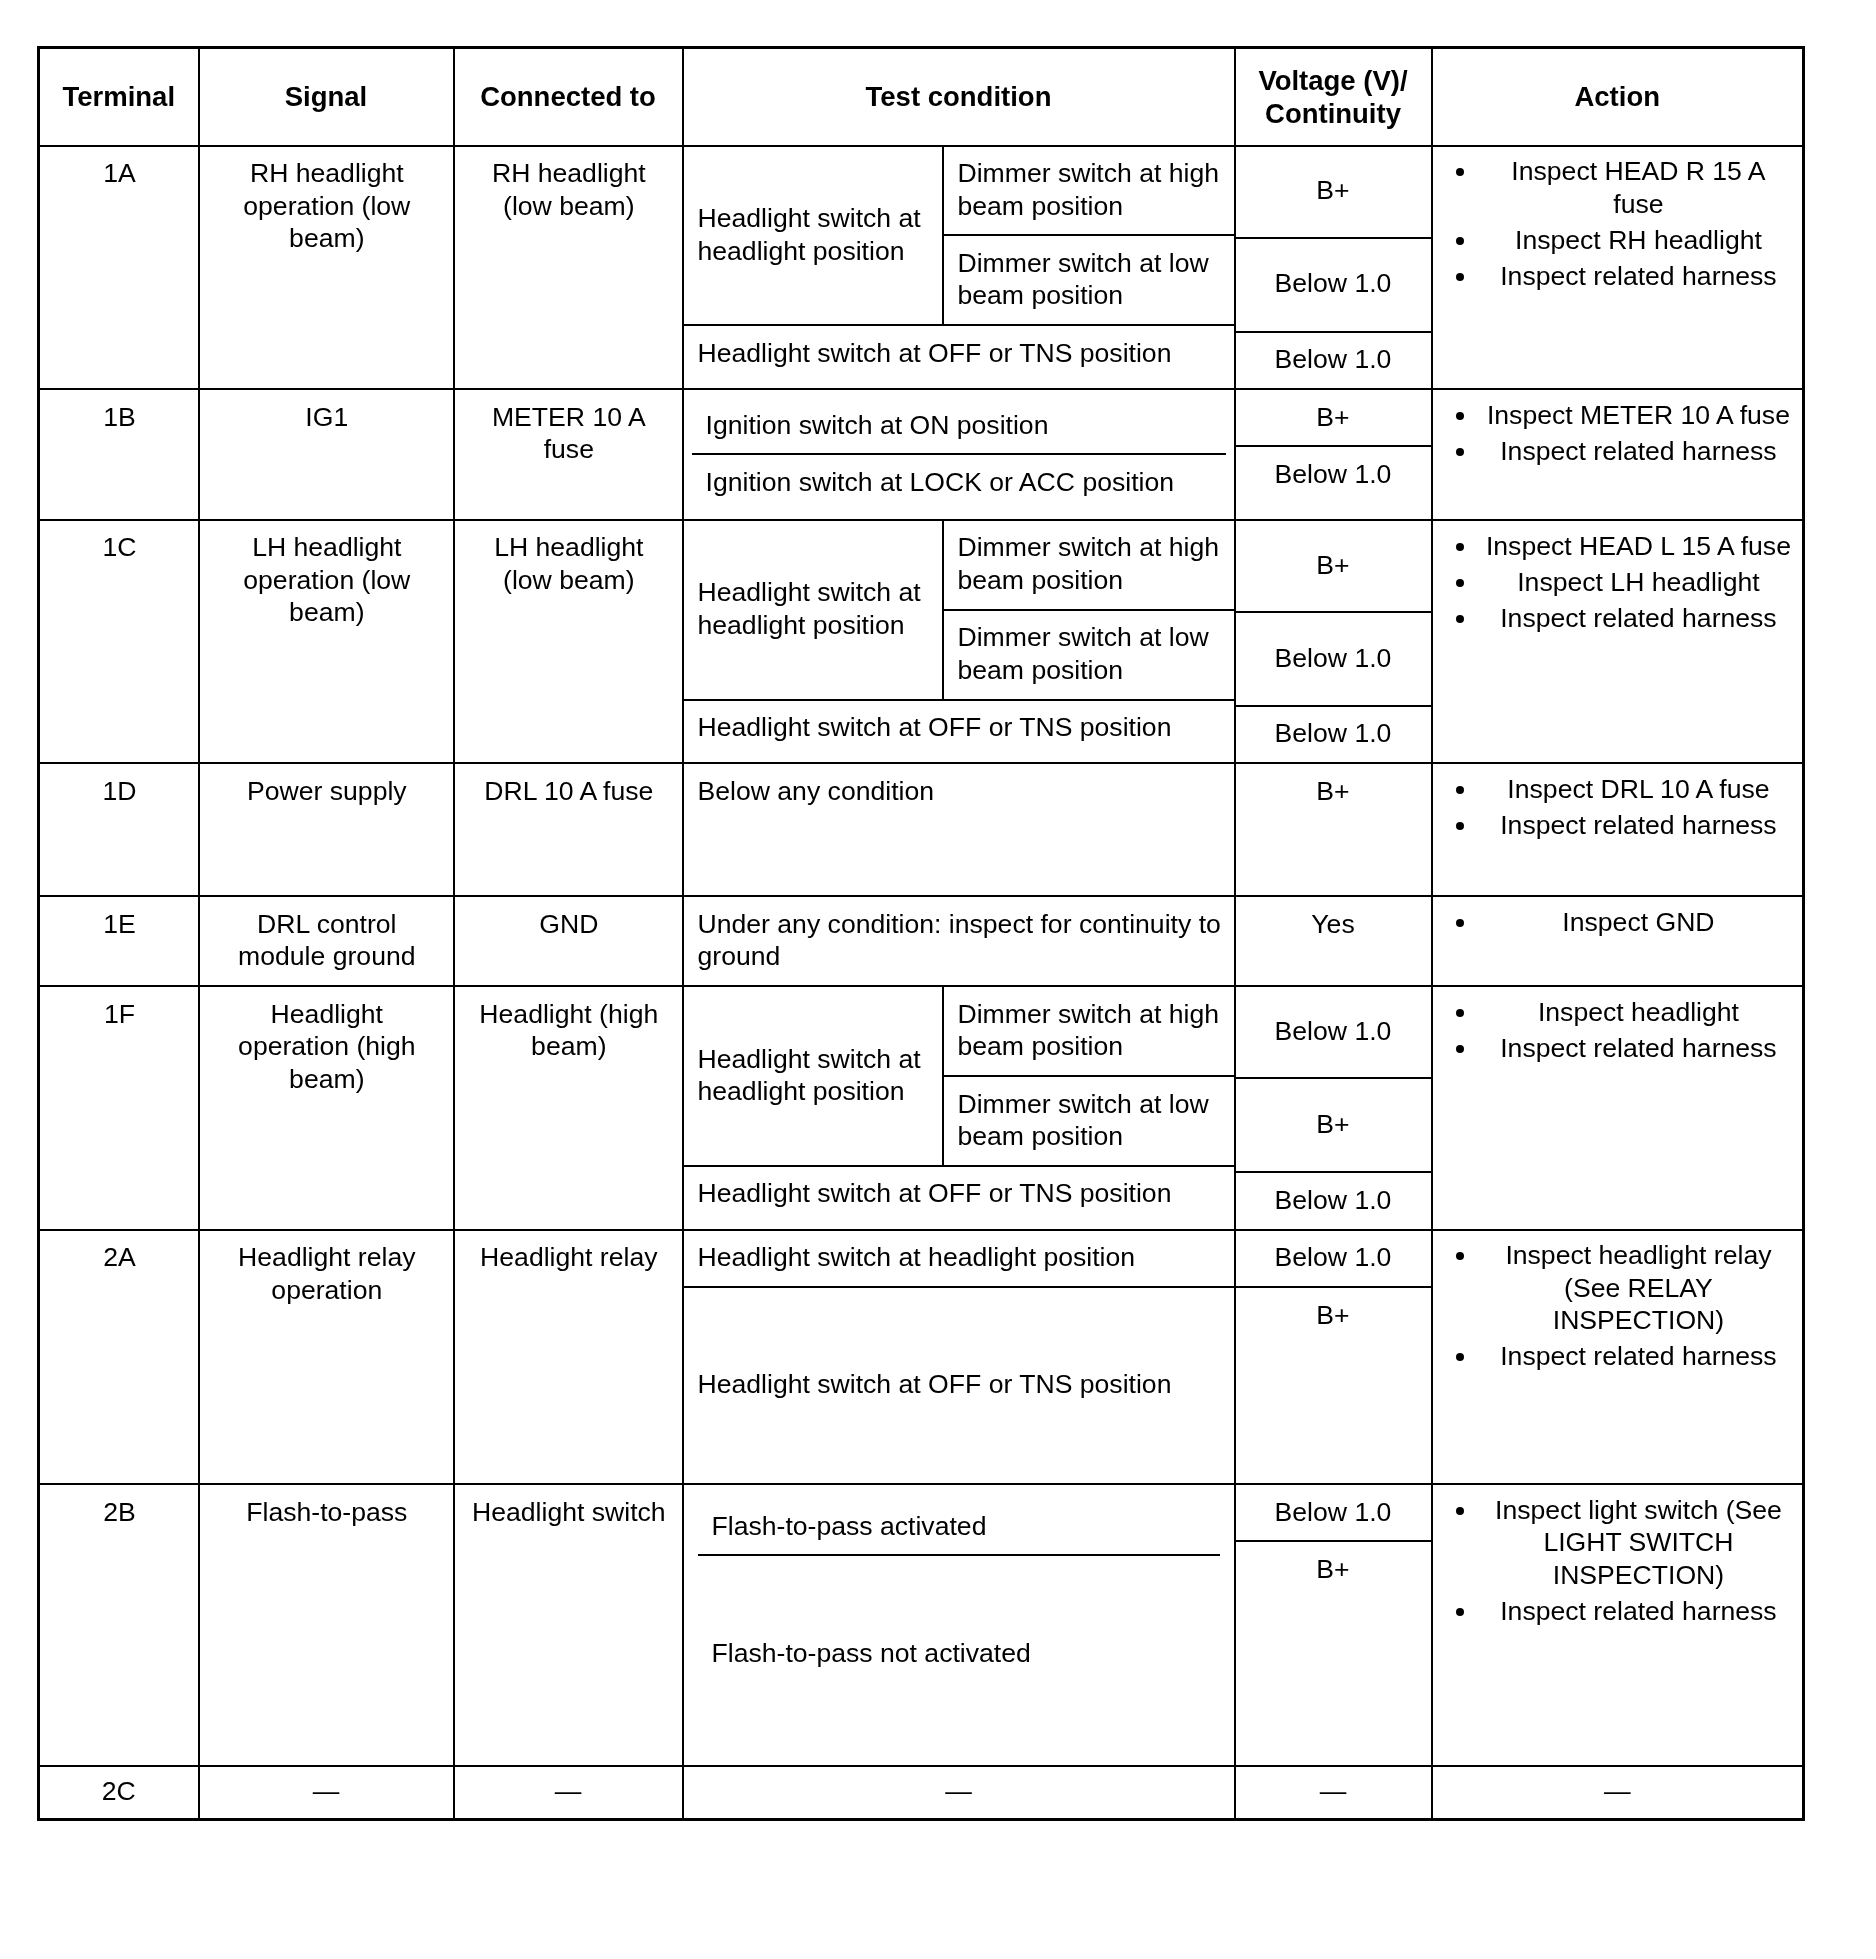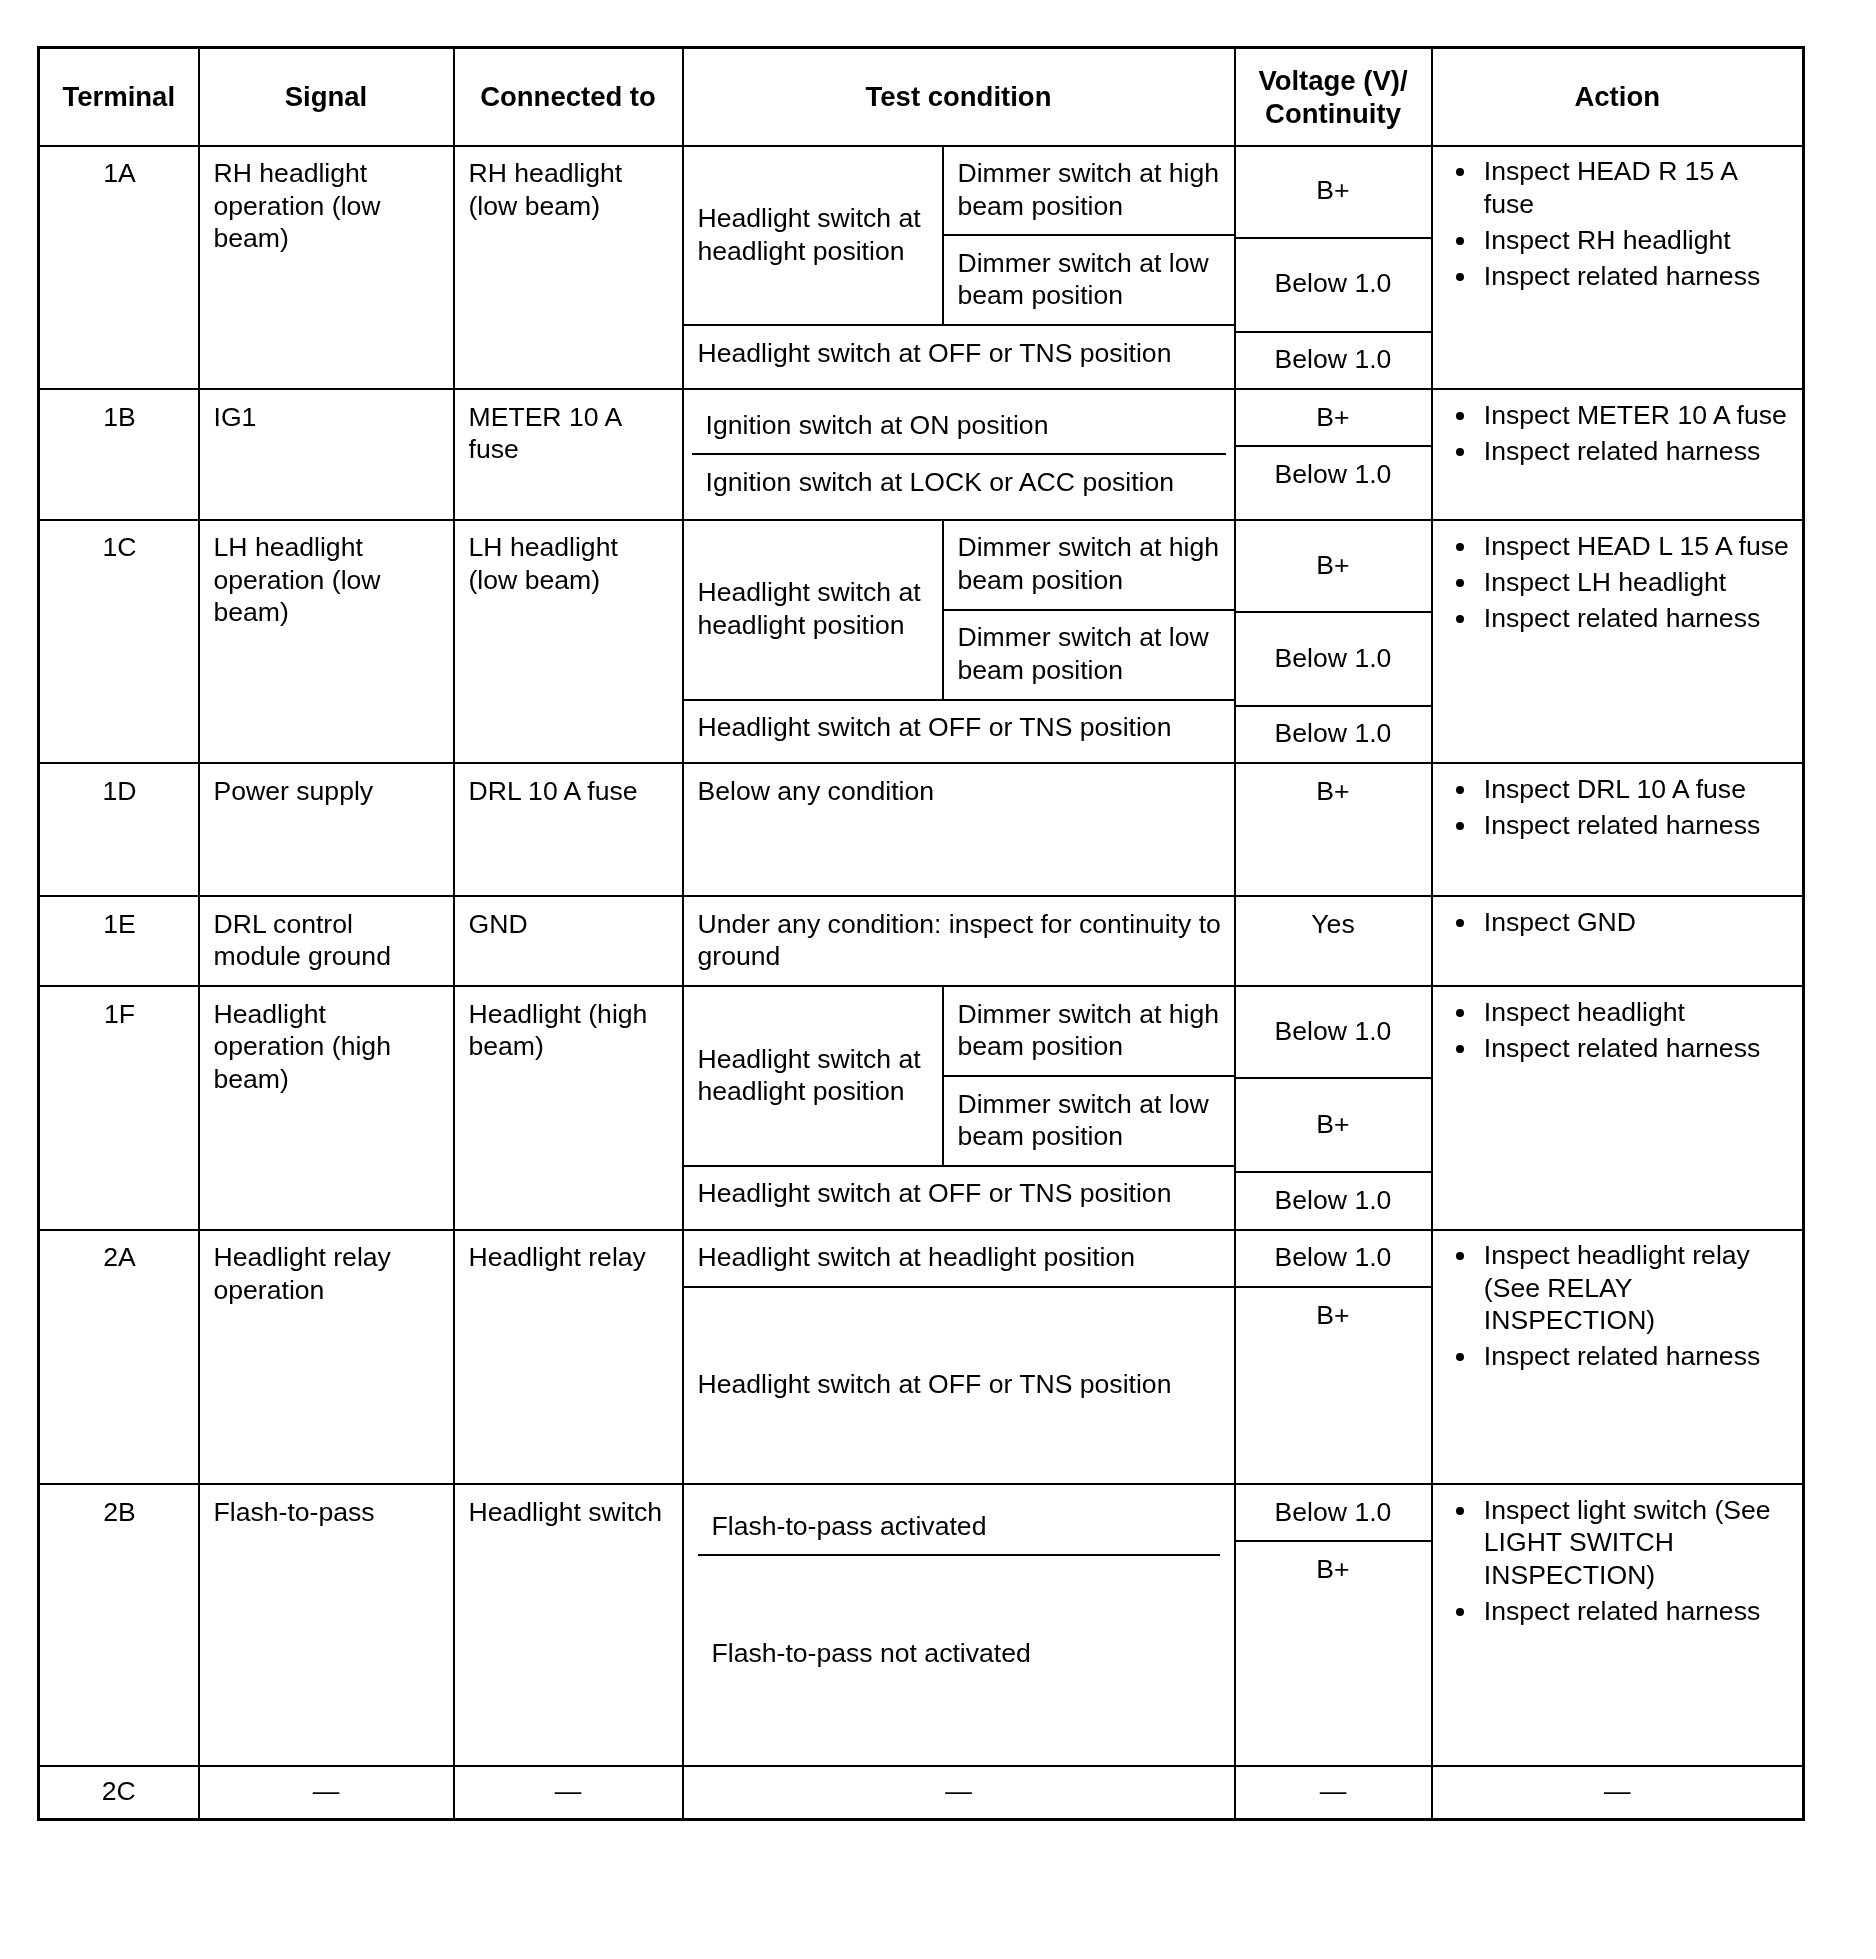--- a/index.html
+++ b/index.html
@@ -42,20 +42,21 @@
     padding: 5.3px 7px;
     line-height: 1.2;
   }
   
   table.diag {
     border: 3.5px solid #000;
   }
   .cell {
     padding: 10.6px 12.4px 12.4px 14px;
     line-height: 1.22;
+    text-align: center;
   }
   .cell.center {
     text-align: center;
   }
   td.vmid {
     vertical-align: middle;
   }
   td.center {
     text-align: center;
     border-radius: 25px;
@@ -84,20 +85,21 @@
   }
   .ic.center {
     text-align: center;
     padding-left: 5.3px;
     padding-right: 5.3px;
   }
   ul.actions {
     margin: 0;
     padding: 8.9px 8.9px 10.6px 46px;
     line-height: 1.22;
+    text-align: center;
   }
   ul.actions li {
     margin: 0 0 3.5px 0;
     padding-left: 5.3px;
   }
   ul.actions li:last-child {
     margin-bottom: 0;
   }
   .footer-code {
     margin-top: 16px;

